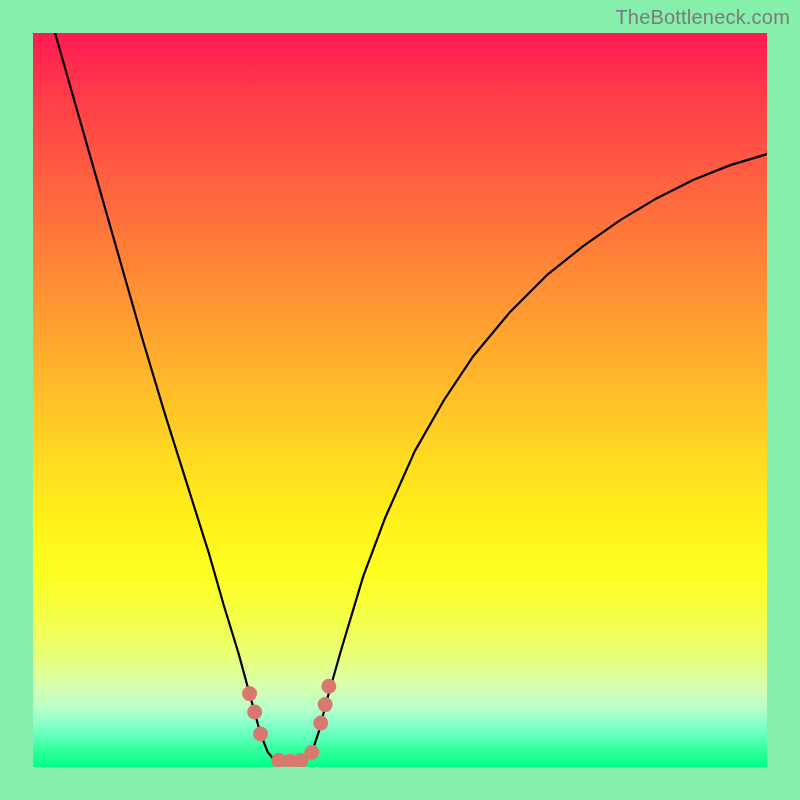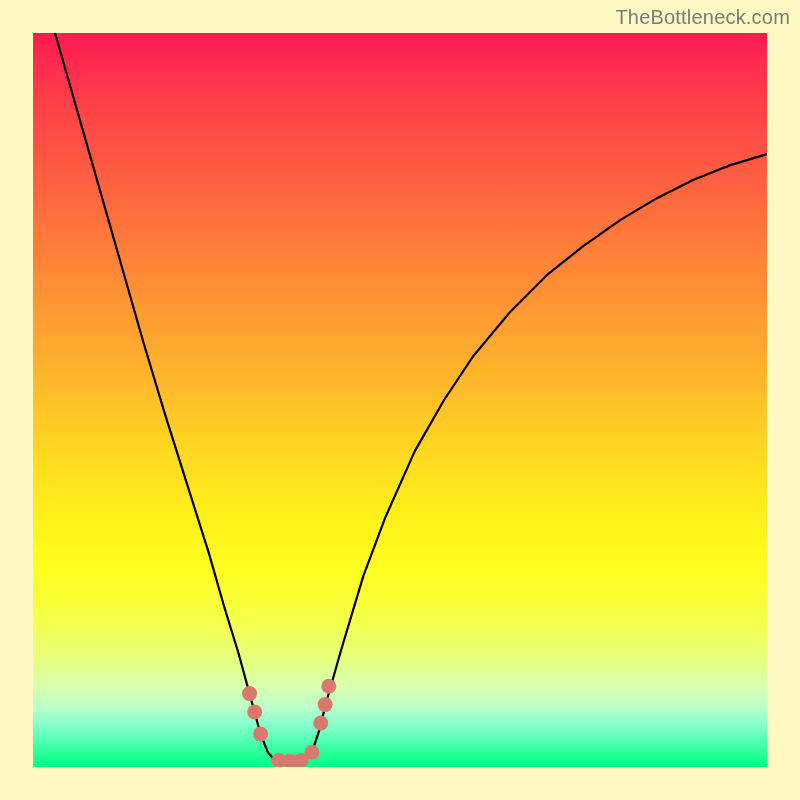--- a/index.html
+++ b/index.html
@@ -7,21 +7,21 @@
     padding: 0;
     width: 800px;
     height: 800px;
     background: #000;
     overflow: hidden;
   }
   .frame {
     position: relative;
     width: 800px;
     height: 800px;
-    background: #fef9c3;
+    background: #86efac;
   }
   .plot {
     position: absolute;
     left: 33px;
     top: 33px;
     width: 734px;
     height: 734px;
     overflow: hidden;
   }
   .gradient {

